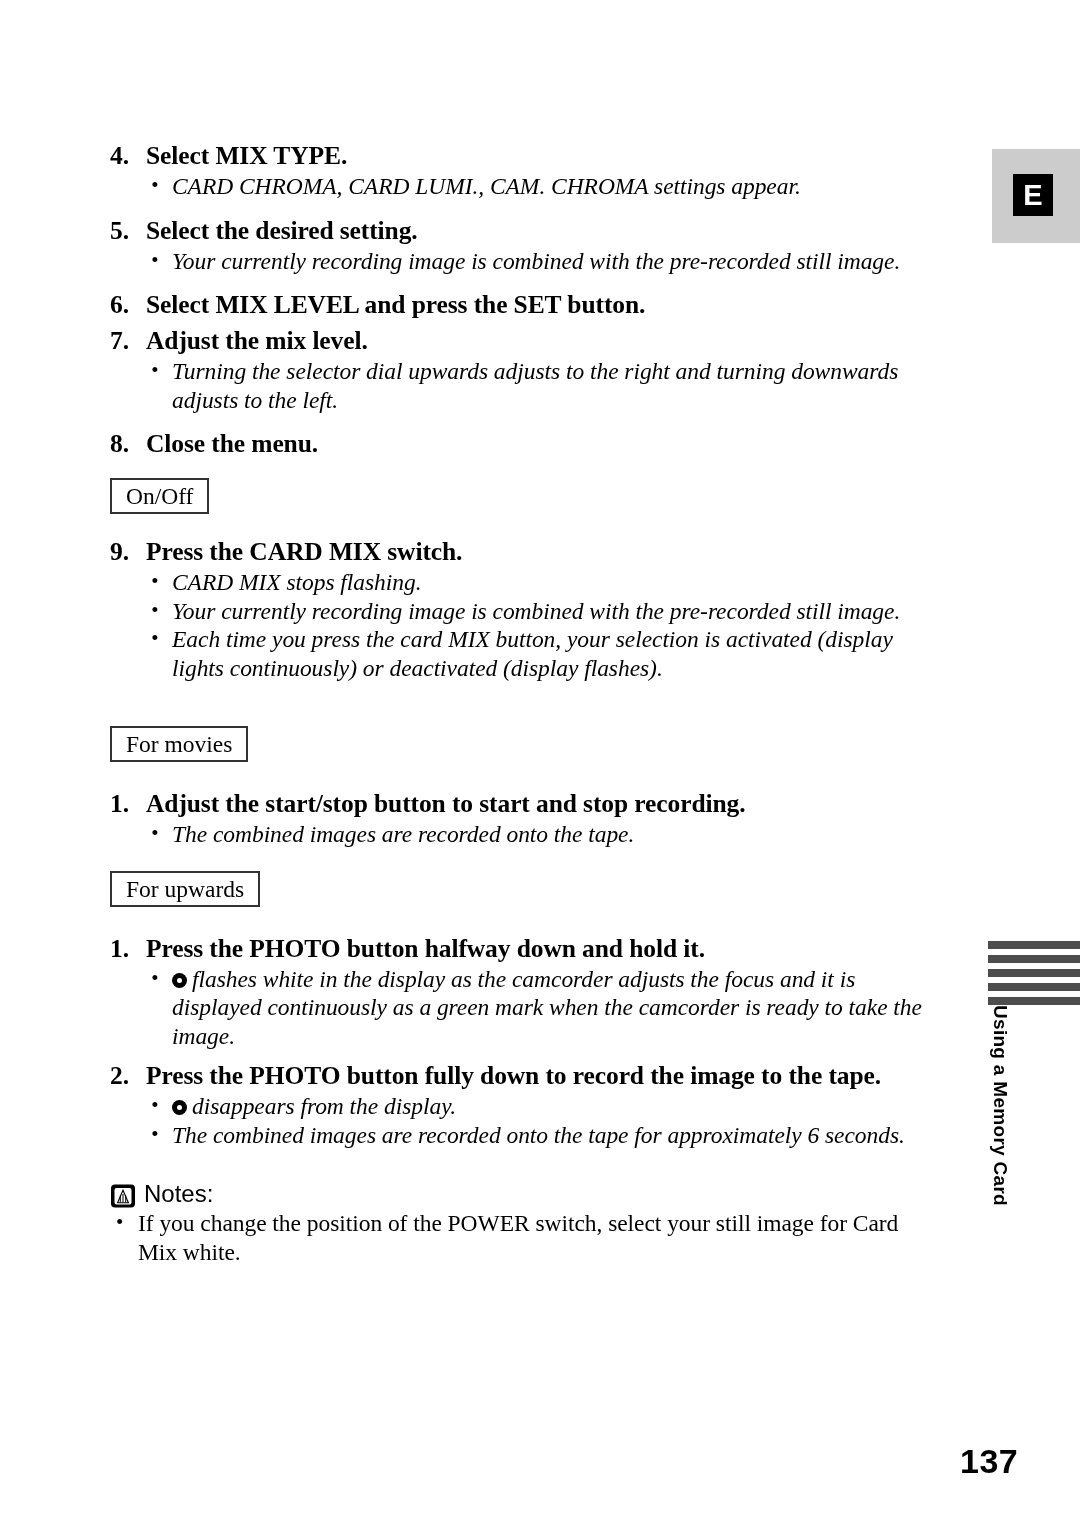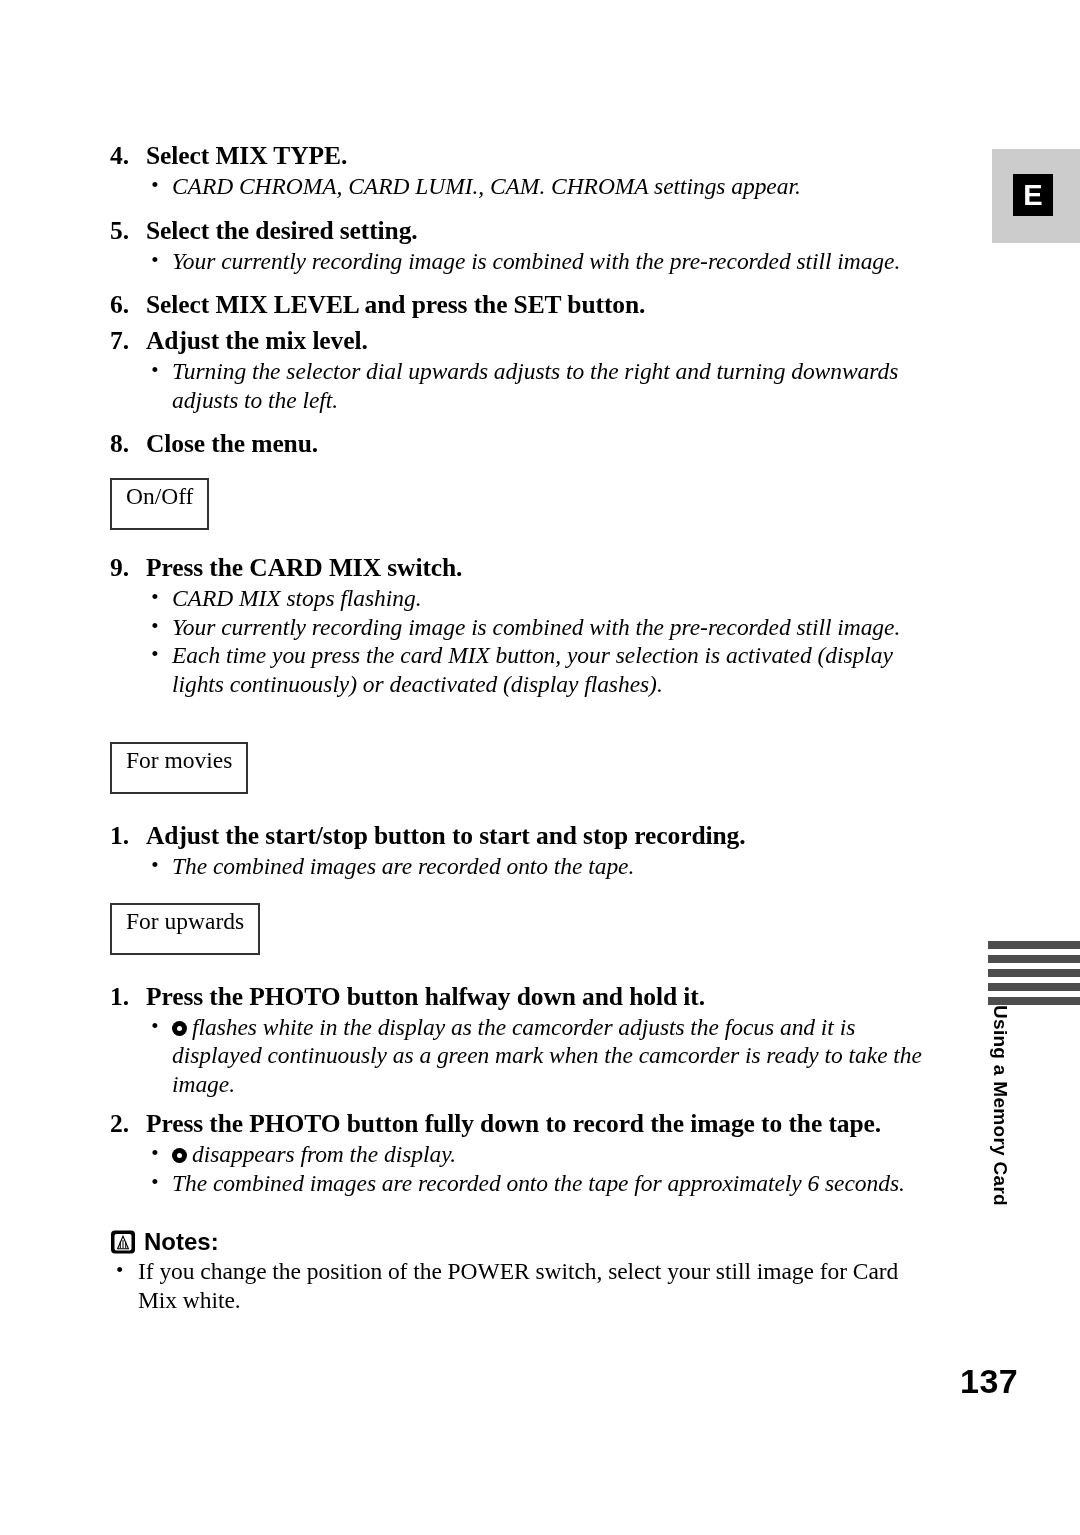--- a/index.html
+++ b/index.html
@@ -142,33 +142,33 @@
     width: 5px;
     height: 5px;
     border-radius: 50%;
     background: #ffffff;
   }
 
   
   .tag-box {
     display: inline-block;
     border: 2px solid #333333;
-    padding: 3px 14px 19px 14px;
+    padding: 3px 14px 3px 14px;
     font-size: 23.5px;
     line-height: 26px;
     background: #ffffff;
     text-align: center;
   }
 
   
   .notes-head {
     display: flex;
-    align-items: center;
+    align-items: flex-end;
     font-family: "Liberation Sans", sans-serif;
-    font-weight: bold;
+    font-weight: normal;
     font-size: 24px;
     line-height: 30px;
   }
   .notes-icon {
     width: 26px;
     height: 26px;
     margin-right: 8px;
     flex: 0 0 26px;
     position: relative;
   }
@@ -189,21 +189,21 @@
     position: absolute;
     left: 6px;
     top: -1px;
     font-size: 21px;
   }
 
   
   .page-number {
     position: absolute;
     left: 960px;
-    top: 1362px;
+    top: 1442px;
     font-family: "Liberation Sans", sans-serif;
     font-weight: bold;
     font-size: 34px;
     letter-spacing: 0.5px;
   }
 
   .sp-4  { height: 4px; }
   .sp-10 { height: 10px; }
   .sp-14 { height: 14px; }
   .sp-18 { height: 18px; }

